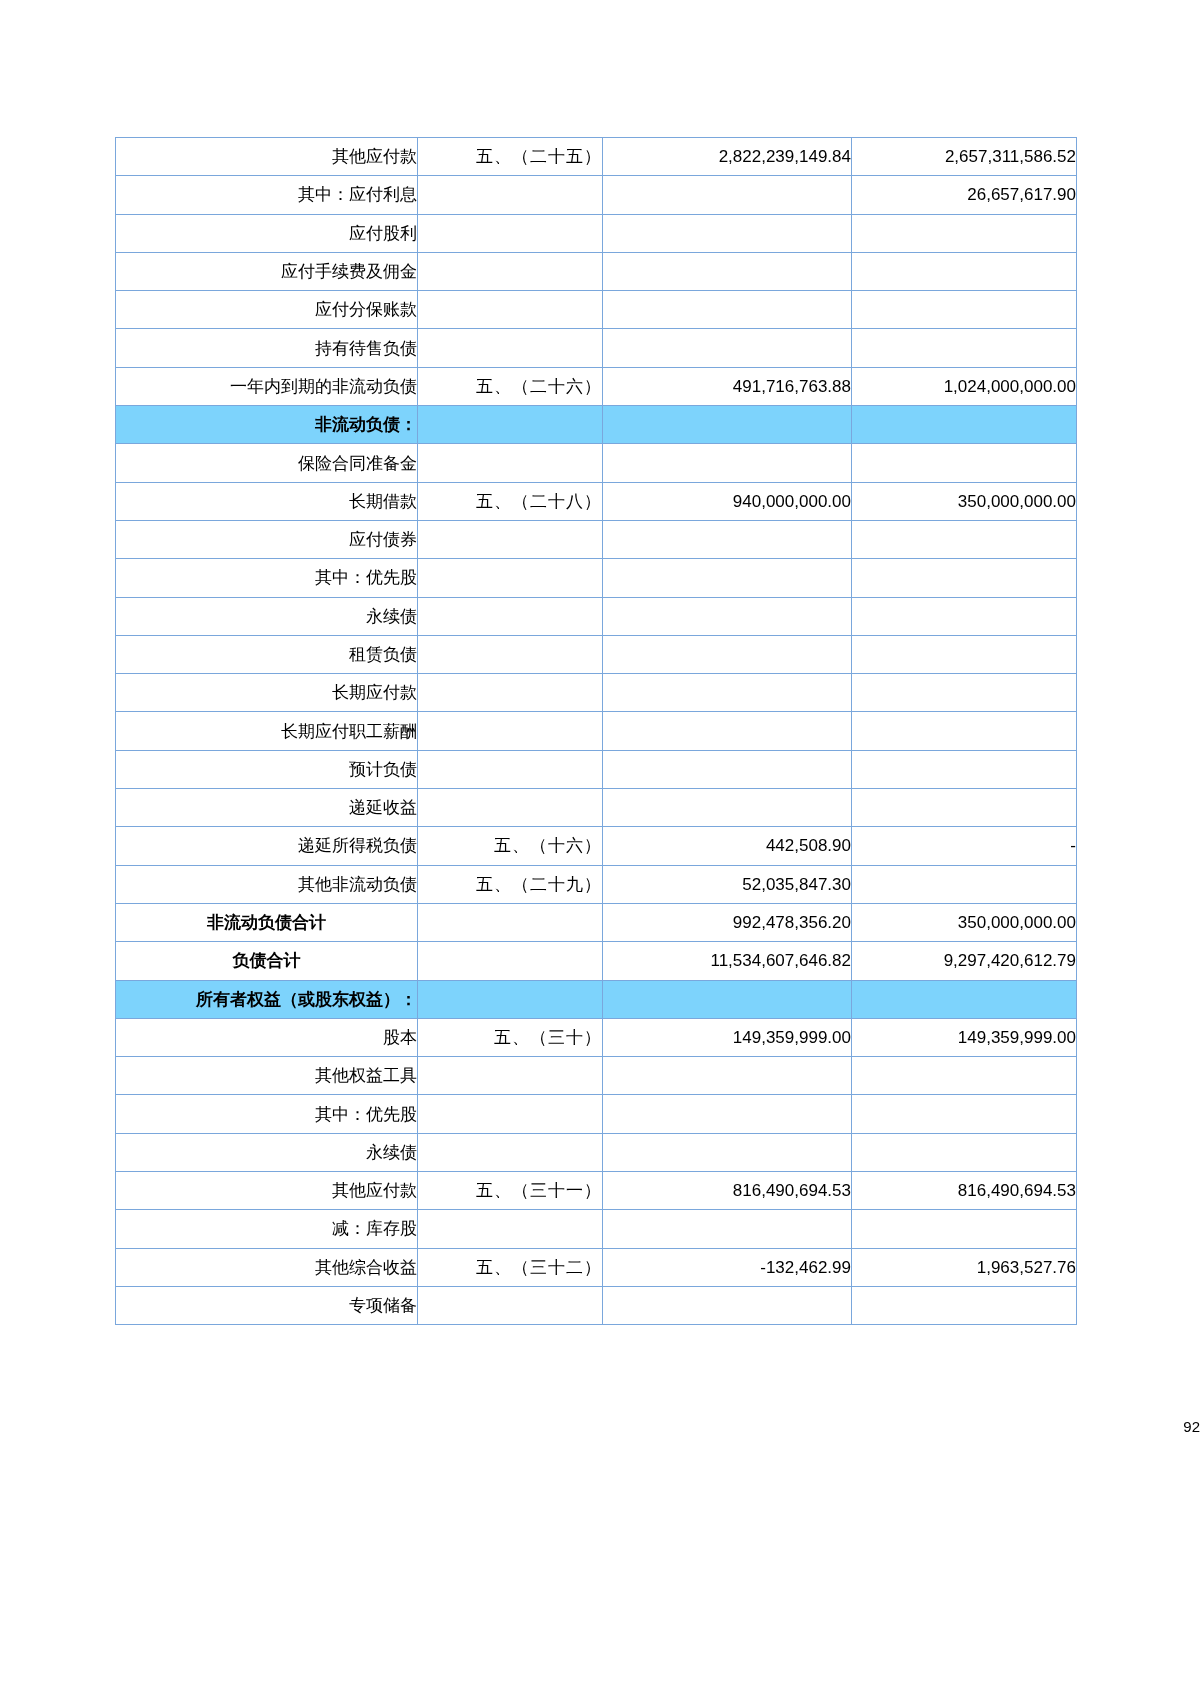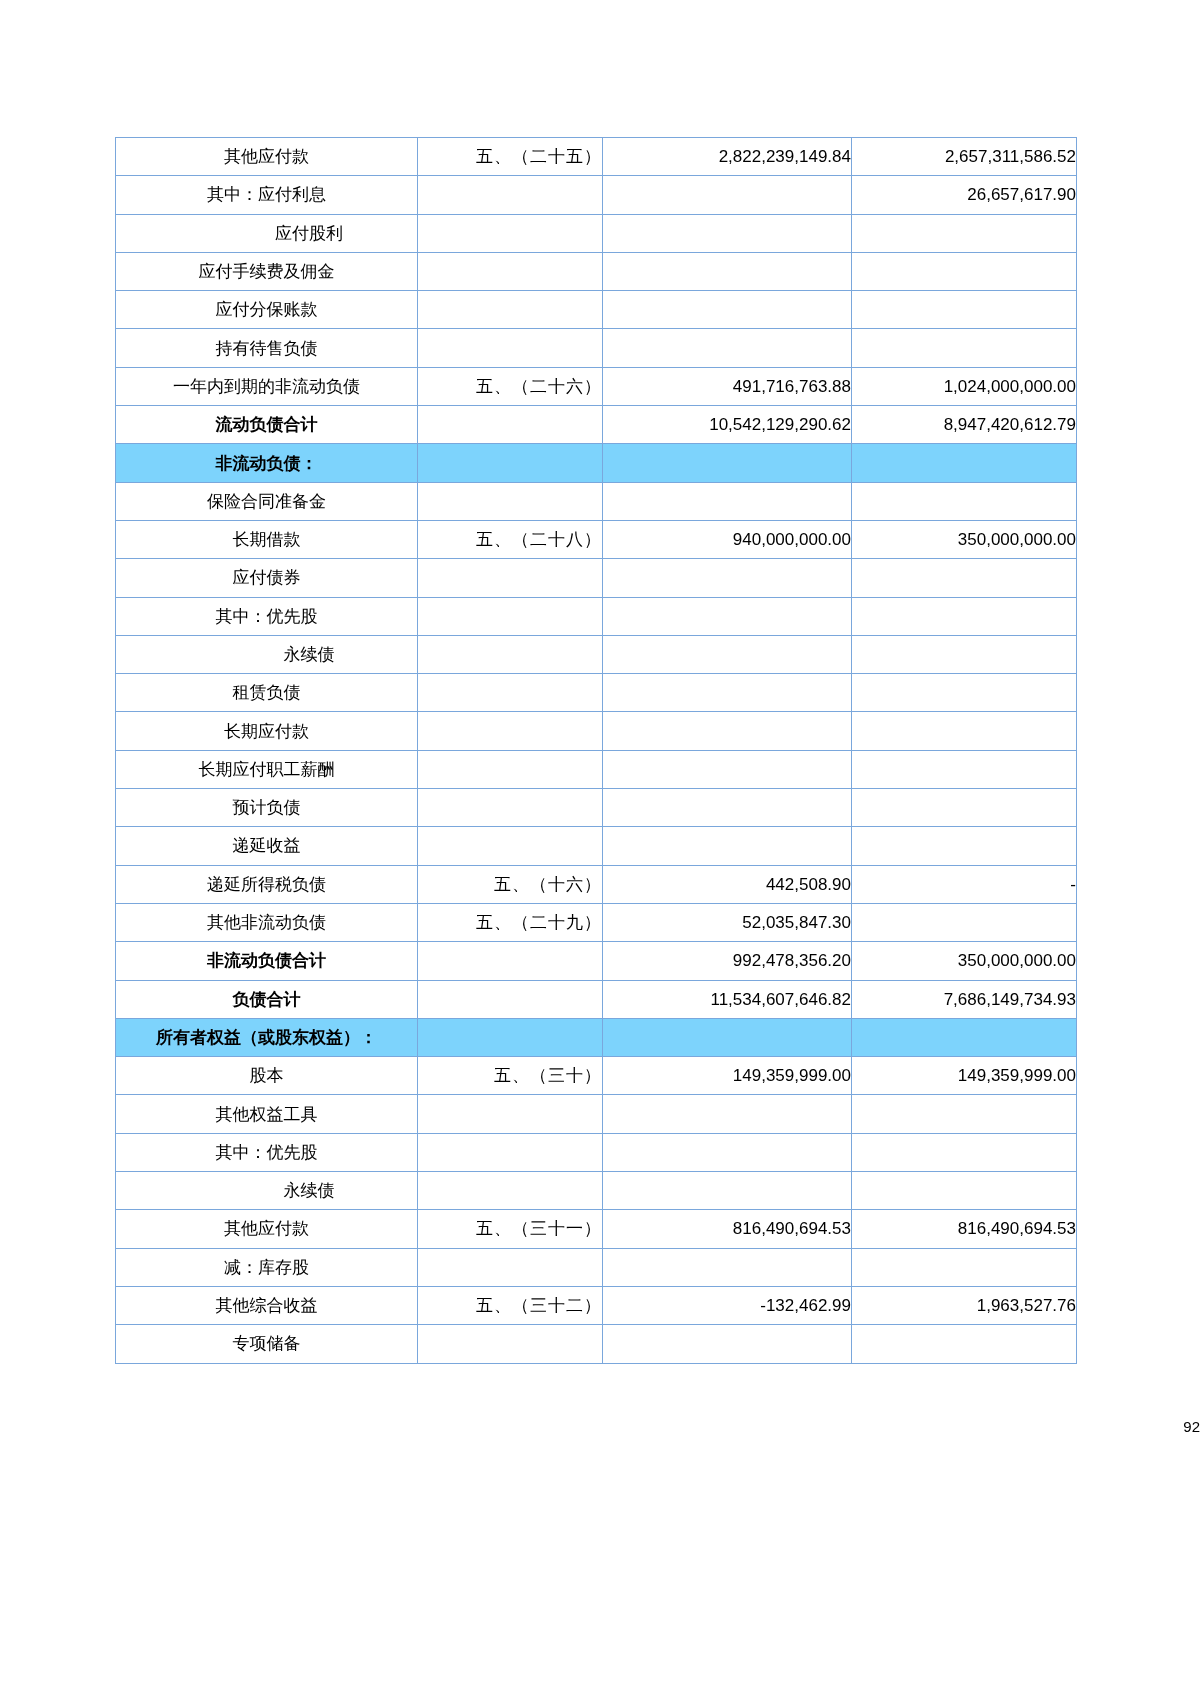--- a/index.html
+++ b/index.html
@@ -25,21 +25,21 @@
     padding:0;
     vertical-align:middle;
     font-size:17px;
     line-height:1;
     white-space:nowrap;
     overflow:hidden;
     background:#ffffff;
   }
   td.c-label {
     background:#d9d9d9;
-    text-align:center;
+    text-align:right;
     padding-left:12px;
   }
   tr.r-indent td.c-label { padding-left:85px; }
   td.c-note {
     text-align:right;
     font-size:17.5px;
     letter-spacing:1px;
   }
   td.c-num {
     text-align:right;
@@ -111,26 +111,20 @@
         <td class="c-note"></td>
         <td class="c-num"></td>
         <td class="c-num"></td>
       </tr>
       <tr class="r-normal">
         <td class="c-label">一年内到期的非流动负债</td>
         <td class="c-note">五、（二十六）</td>
         <td class="c-num">491,716,763.88</td>
         <td class="c-num">1,024,000,000.00</td>
       </tr>
-      <tr class="r-subtotal">
-        <td class="c-label">流动负债合计</td>
-        <td class="c-note"></td>
-        <td class="c-num">10,542,129,290.62</td>
-        <td class="c-num">8,947,420,612.79</td>
-      </tr>
       <tr class="r-section">
         <td class="c-label">非流动负债：</td>
         <td class="c-note"></td>
         <td class="c-num"></td>
         <td class="c-num"></td>
       </tr>
       <tr class="r-normal">
         <td class="c-label">保险合同准备金</td>
         <td class="c-note"></td>
         <td class="c-num"></td>
@@ -205,21 +199,21 @@
       <tr class="r-subtotal">
         <td class="c-label">非流动负债合计</td>
         <td class="c-note"></td>
         <td class="c-num">992,478,356.20</td>
         <td class="c-num">350,000,000.00</td>
       </tr>
       <tr class="r-subtotal">
         <td class="c-label">负债合计</td>
         <td class="c-note"></td>
         <td class="c-num">11,534,607,646.82</td>
-        <td class="c-num">7,686,149,734.93</td>
+        <td class="c-num">9,297,420,612.79</td>
       </tr>
       <tr class="r-section">
         <td class="c-label">所有者权益（或股东权益）：</td>
         <td class="c-note"></td>
         <td class="c-num"></td>
         <td class="c-num"></td>
       </tr>
       <tr class="r-normal">
         <td class="c-label">股本</td>
         <td class="c-note">五、（三十）</td>

